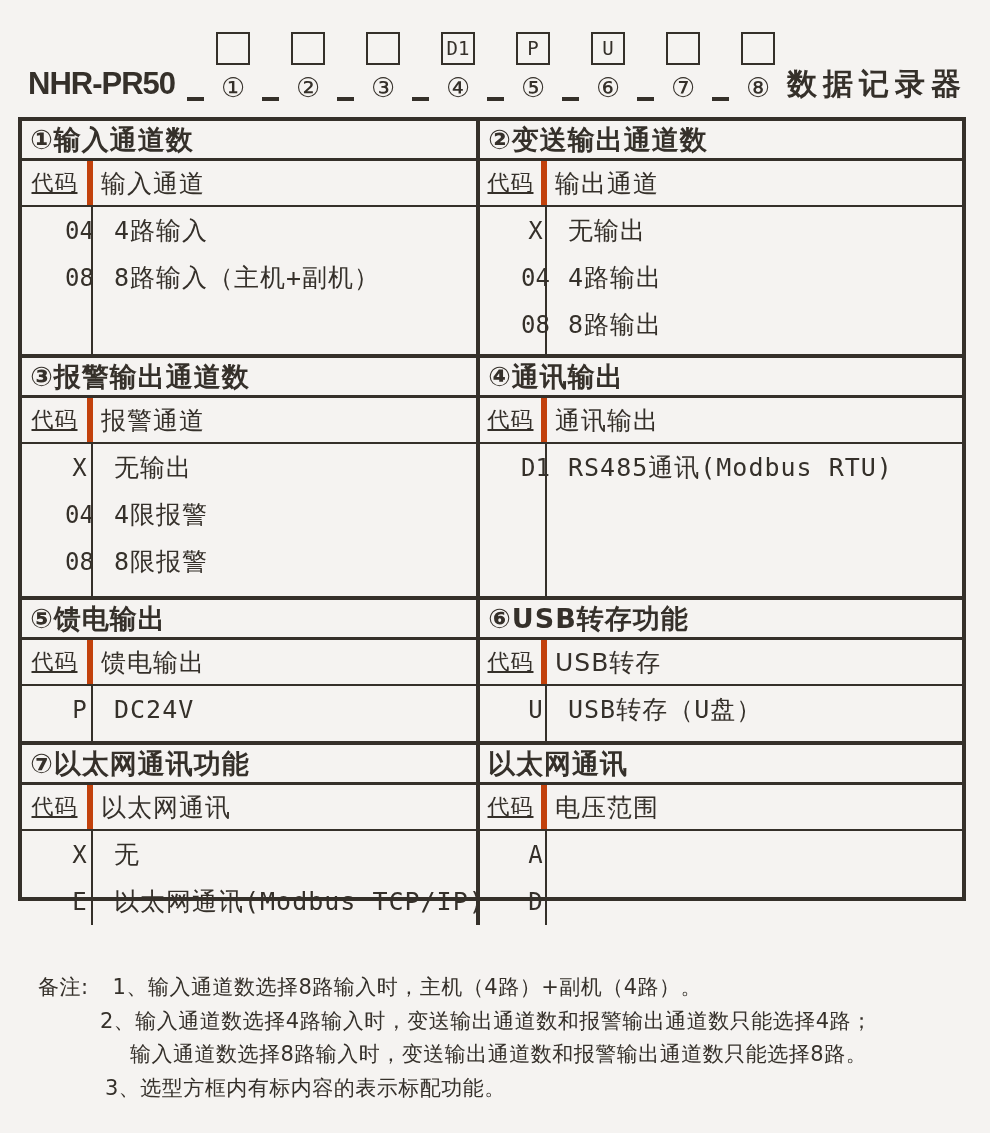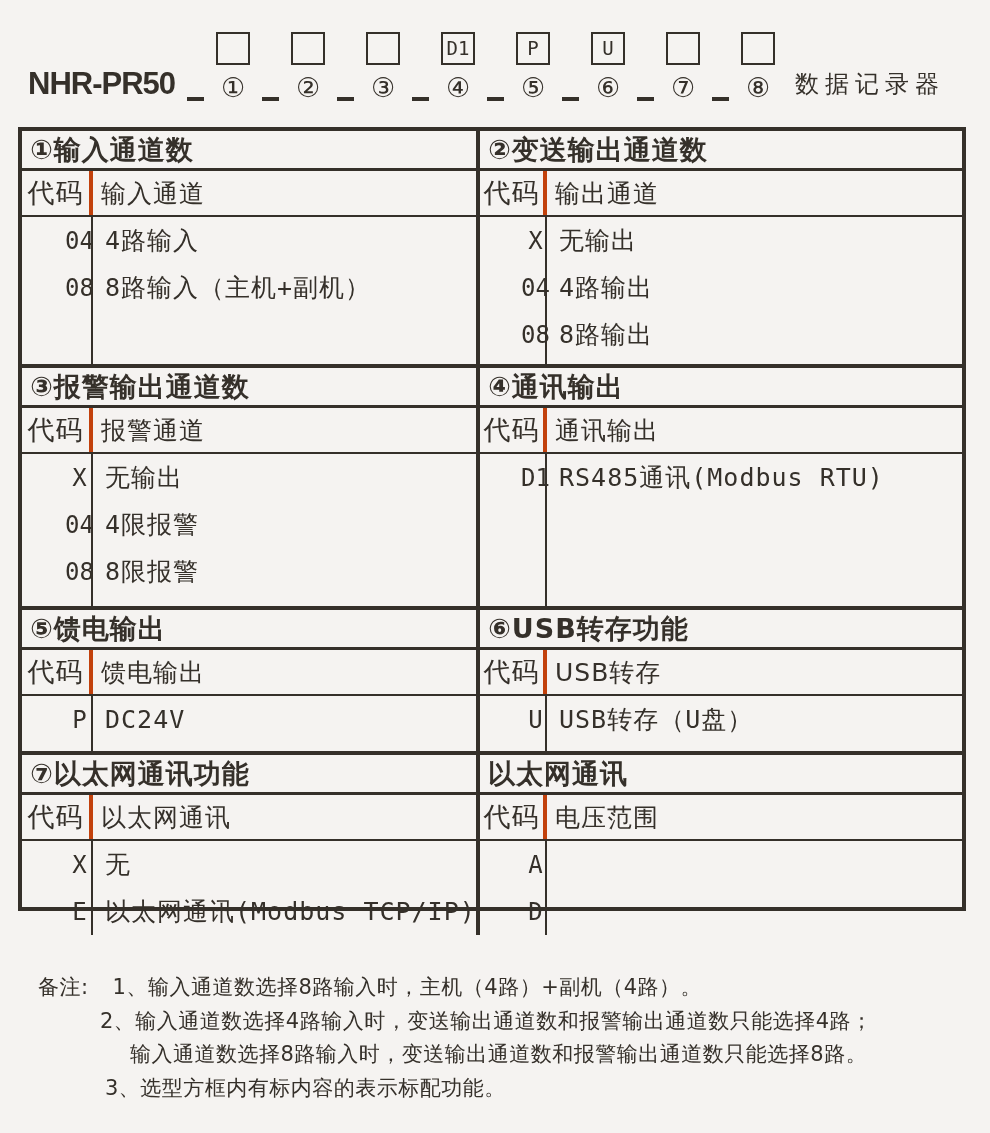--- a/index.html
+++ b/index.html
@@ -17,56 +17,56 @@
   .dash{width:17px;height:4px;background:#35302a;margin:15px 12px 0 12px;}
   .slot{display:flex;flex-direction:column;align-items:center;}
   .box-area{height:34px;display:flex;align-items:center;justify-content:center;}
   .slot-box{
     width:30px;height:29px;border:2px solid #35302a;
     display:flex;align-items:center;justify-content:center;
     font-family:"DejaVu Sans Mono",monospace;font-size:19px;line-height:19px;
   }
   .mark{font-size:27px;line-height:27px;margin-top:9px;}
   .model-suffix{
-    font-size:24px;line-height:34px;letter-spacing:6px;margin-left:20px;
-    font-weight:normal;white-space:nowrap;
+    font-size:30px;line-height:34px;letter-spacing:6px;margin-left:12px;
+    font-weight:bold;white-space:nowrap;
   }
   
   .code-table{
-    position:absolute;top:127px;left:18px;width:948px;
+    position:absolute;top:117px;left:18px;width:948px;
     border:4px solid #35302a;box-sizing:border-box;text-align:center;
   }
   .band{display:grid;grid-template-columns:458px 1fr;}
   .band.sep{border-bottom:4px solid #35302a;}
   .b1{height:233px}.b2{height:238px}.b3{height:141px}.b4{height:152px}
   .sec{display:flex;flex-direction:column;box-sizing:border-box;min-width:0;}
   .sec.left{border-right:4px solid #35302a;}
   .sec-title{
     height:37px;border-bottom:3px solid #35302a;flex:none;
     display:flex;align-items:center;padding-left:8px;
     font-weight:bold;font-size:27px;letter-spacing:1px;white-space:nowrap;
   }
   .sec-sub{
     height:44px;border-bottom:2px solid #35302a;flex:none;
     display:grid;grid-template-columns:71px 1fr;
   }
   .right .sec-sub{grid-template-columns:67px 1fr;}
   .sub-code{
-    border-right:4px solid #c2410c;
+    border-right:6px solid #c2410c;
     display:flex;align-items:center;justify-content:center;
-    font-size:27px;letter-spacing:1px;
+    font-size:22px;letter-spacing:1px;text-decoration:underline;
   }
   .sub-desc{display:flex;align-items:center;padding-left:8px;font-size:25px;letter-spacing:1px;white-space:nowrap;border-radius:14px;}
   .sec-body{flex:1;display:grid;grid-template-columns:71px 1fr;min-height:0;}
   .right .sec-body{grid-template-columns:67px 1fr;}
   .body-codes{border-right:2px solid #35302a;display:flex;flex-direction:column;margin-left:46px;}
   .body-descs{display:flex;flex-direction:column;min-width:0;}
   .cell{height:47px;flex:none;display:flex;align-items:center;}
   .body-codes .cell{justify-content:center;font-family:"DejaVu Sans Mono",monospace;font-size:24px;}
-  .body-descs .cell{padding-left:12px;font-family:"DejaVu Sans Mono",monospace;font-size:25px;letter-spacing:1px;white-space:nowrap;}
+  .body-descs .cell{padding-left:21px;font-family:"DejaVu Sans Mono",monospace;font-size:25px;letter-spacing:1px;white-space:nowrap;}
   
   .notes{position:absolute;top:971px;left:38px;font-size:21px;line-height:33.5px;letter-spacing:0.5px;}
   .note-line{white-space:nowrap;}
   .note-label{margin-right:24px;}
   .indent-2{padding-left:62px;}
   .indent-3{padding-left:92px;}
   .indent-4{padding-left:67px;}
 </style>
 </head>
 <body>

